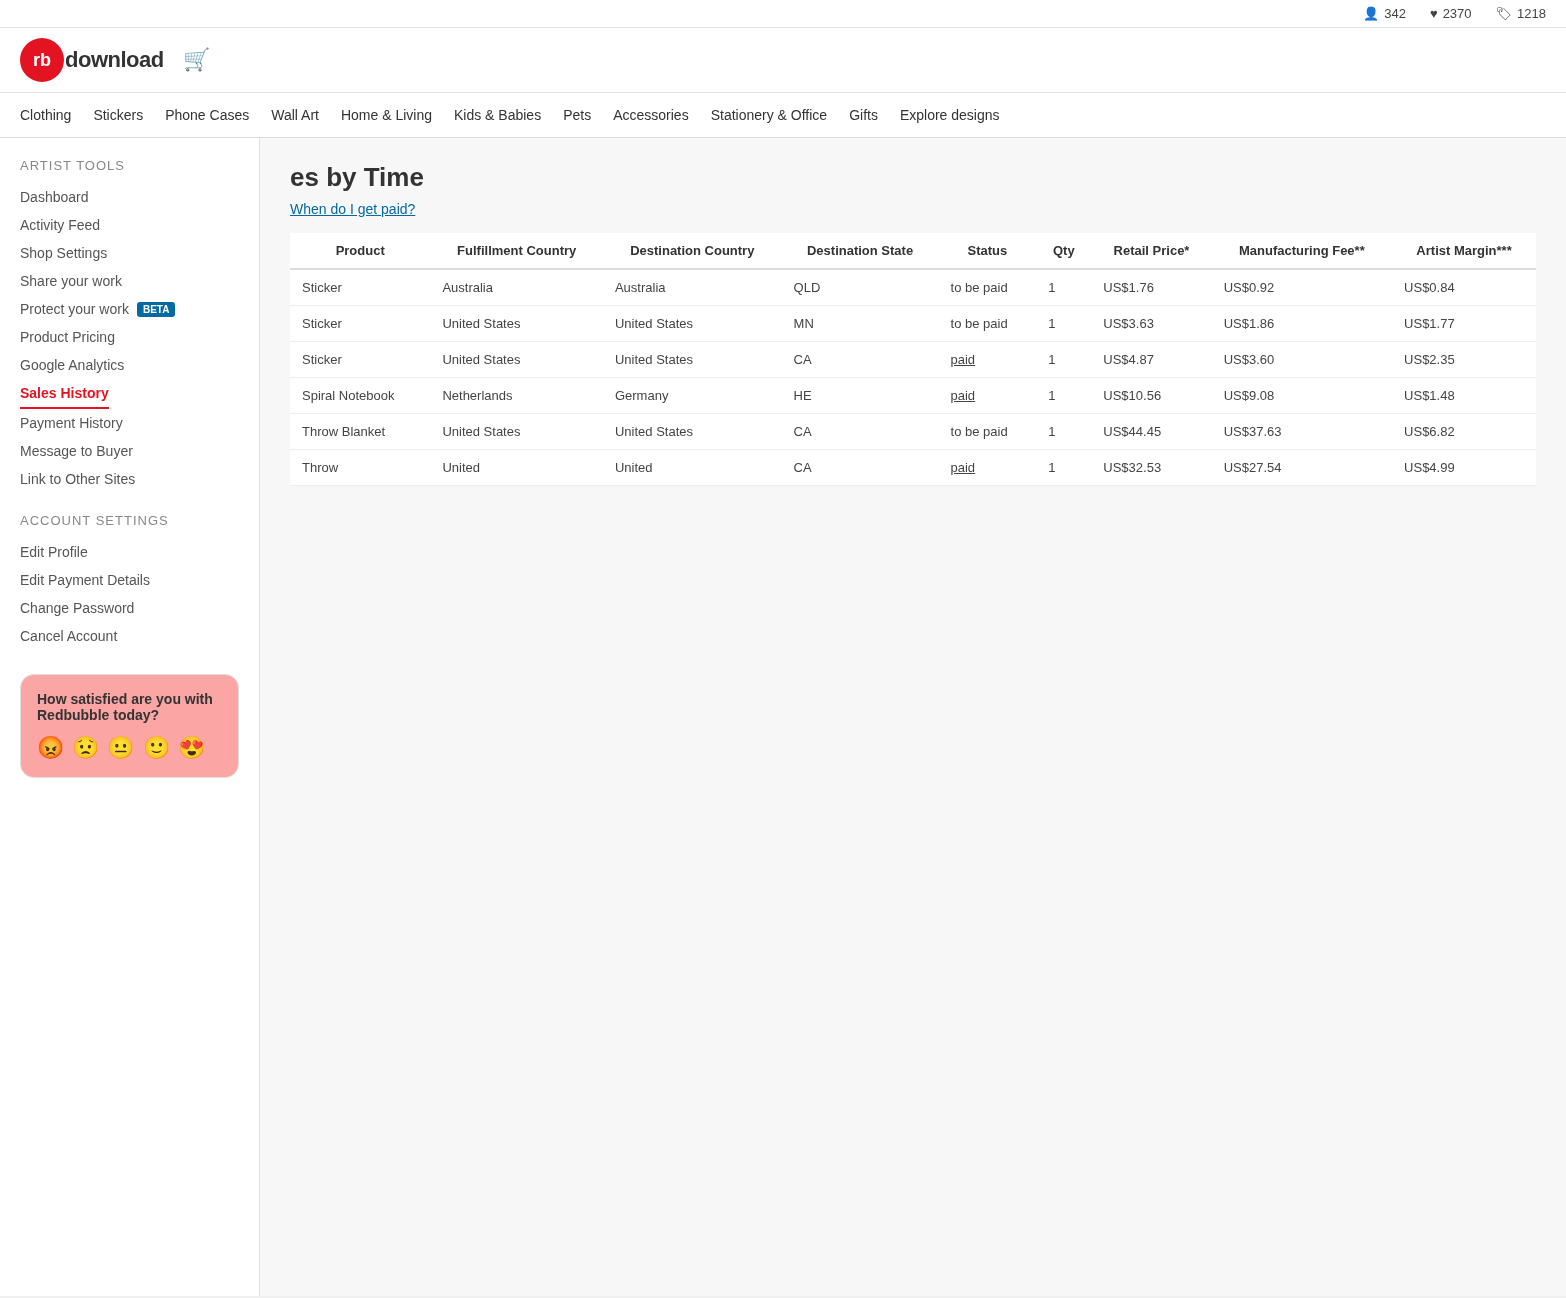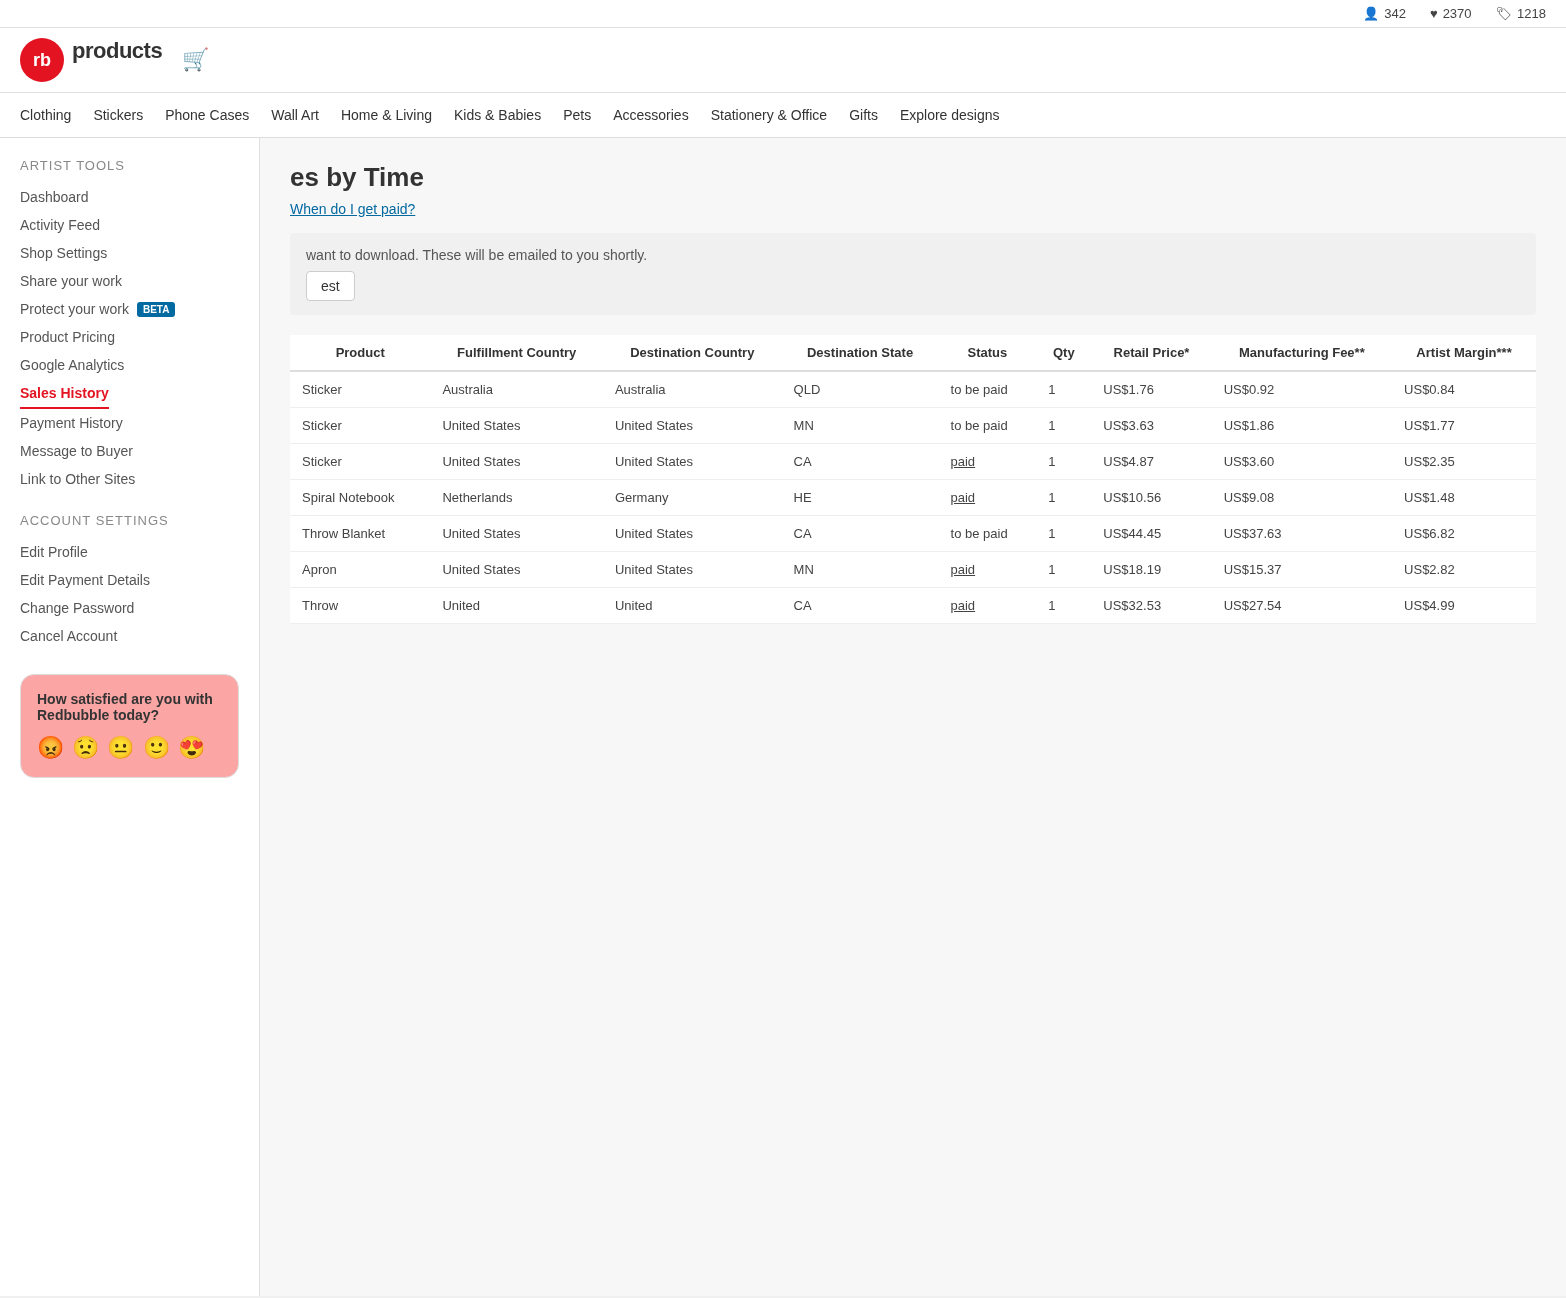--- a/index.html
+++ b/index.html
@@ -21,21 +21,21 @@
 
     
     .header {
       background: #fff;
       padding: 10px 20px;
       display: flex;
       align-items: center;
       gap: 20px;
       border-bottom: 1px solid #e0e0e0;
     }
-    .logo { display: flex; align-items: flex-start; gap: 8px; text-decoration: none; }
+    .logo { display: flex; align-items: center; gap: 1px; text-decoration: none; }
     .logo-icon {
       width: 44px; height: 44px;
       background: #e41321;
       border-radius: 50%;
       display: flex; align-items: center; justify-content: center;
       color: #fff; font-weight: bold; font-size: 18px;
     }
     .logo-text { font-size: 22px; font-weight: bold; color: #333; letter-spacing: -0.5px; }
     .search-bar {
       flex: 1; max-width: 500px;
@@ -165,21 +165,21 @@
   </div>
   <div class="top-bar-item">
     <span>🏷</span>
     <span>1218</span>
   </div>
 </div>
 
 <div class="header">
   <a class="logo" href="#">
     <div class="logo-icon">rb</div>
-    <span class="logo-text">products</span>
+    <span class="logo-text">download</span>
   </a>
   <button class="cart-icon-btn">🛒</button>
 </div>
 
 <nav class="nav">
   <a href="#">Clothing</a>
   <a href="#">Stickers</a>
   <a href="#">Phone Cases</a>
   <a href="#">Wall Art</a>
   <a href="#">Home &amp; Living</a>
@@ -227,25 +227,20 @@
         <span class="emoji">😍</span>
       </div>
     </div>
   </aside>
 
   <main class="main-content">
     <h1 class="page-title">es by Time</h1>
 
     <div class="when-paid">When do I get paid?</div>
 
-    <div class="download-notice">
-      <span>want to download. These will be emailed to you shortly.</span>
-      <br>
-      <button class="download-btn">est</button>
-    </div>
 
     <table class="sales-table">
       <thead>
         <tr>
           <th>Product</th>
           <th>Fulfillment Country</th>
           <th>Destination Country</th>
           <th>Destination State</th>
           <th>Status</th>
           <th>Qty</th>
@@ -304,31 +299,20 @@
       <td>United States</td>
       <td>United States</td>
       <td>CA</td>
       <td class="status-tobepaid">to be paid</td>
       <td class="qty-cell">1</td>
       <td class="price-cell">US$44.45</td>
       <td class="price-cell">US$37.63</td>
       <td class="price-cell">US$6.82</td>
     </tr>
           <tr>
-      <td>Apron</td>
-      <td>United States</td>
-      <td>United States</td>
-      <td>MN</td>
-      <td class="status-paid">paid</td>
-      <td class="qty-cell">1</td>
-      <td class="price-cell">US$18.19</td>
-      <td class="price-cell">US$15.37</td>
-      <td class="price-cell">US$2.82</td>
-    </tr>
-          <tr>
       <td>Throw</td>
       <td>United</td>
       <td>United</td>
       <td>CA</td>
       <td class="status-paid">paid</td>
       <td class="qty-cell">1</td>
       <td class="price-cell">US$32.53</td>
       <td class="price-cell">US$27.54</td>
       <td class="price-cell">US$4.99</td>
     </tr>

